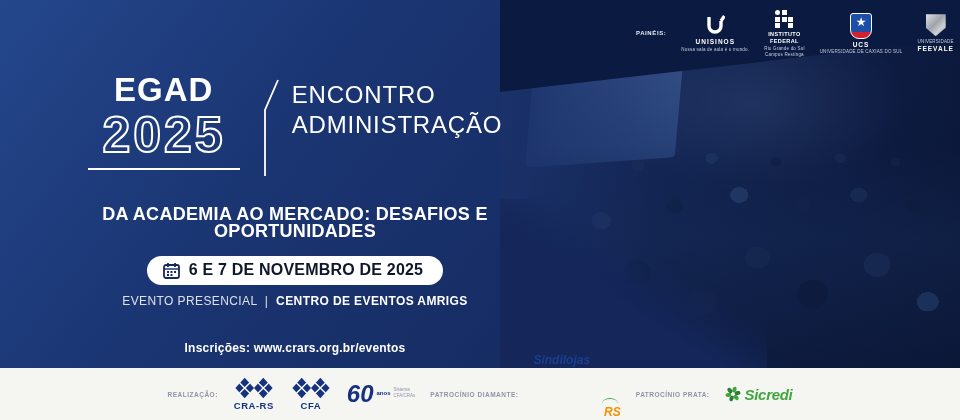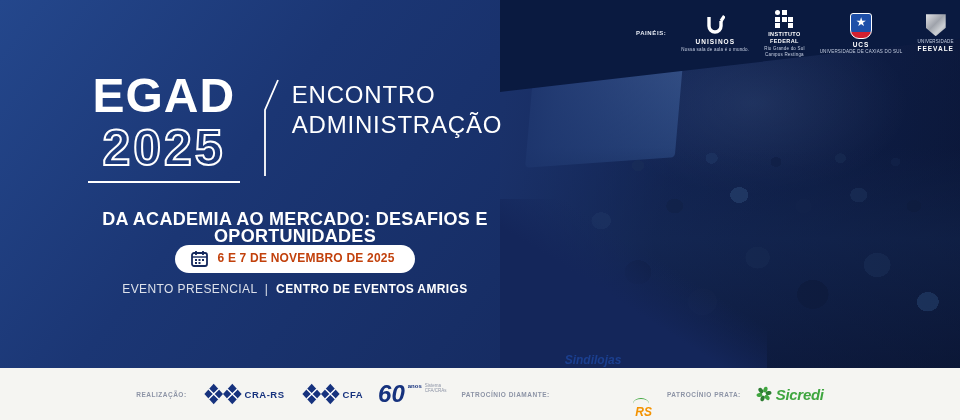--- a/index.html
+++ b/index.html
@@ -57,39 +57,39 @@
     background:linear-gradient(to bottom,#1e4fa8 0%,#1e4fa8 74%,#d22030 74%,#d22030 100%);
     display:flex;align-items:flex-start;justify-content:center;margin-bottom:1px;}
   .ucs-star{font-size:12px;line-height:16px;color:#fff;}
   .feevale-shield{width:20px;height:22px;margin-bottom:2px;
     background:linear-gradient(135deg,#e2e3e6 0%,#9fa3ab 45%,#cdd0d4 70%,#8d9199 100%);
     clip-path:polygon(0 0,100% 0,100% 62%,50% 100%,0 62%);}
   
   .hero{position:absolute;left:85px;top:76px;width:420px;text-align:center;z-index:4;}
   .title-row{display:flex;justify-content:center;align-items:flex-start;gap:12px;}
   .egad-lockup{display:flex;flex-direction:column;align-items:center;border-bottom:2px solid #fff;padding-bottom:8px;}
-  .egad-acronym{font-size:48px;font-weight:bold;letter-spacing:1px;line-height:.85;}
+  .egad-acronym{font-size:33px;font-weight:bold;letter-spacing:1px;line-height:.85;}
   .egad-year-svg{display:block;margin-top:2px;}
   .title-sep{display:block;margin-top:2px;}
   .event-name{text-align:left;font-size:24px;line-height:30px;letter-spacing:.8px;padding-top:4px;font-weight:400;}
   .subtitle{margin-top:28px;font-size:18px;font-weight:bold;line-height:17px;letter-spacing:.3px;}
-  .date-pill{display:inline-flex;align-items:center;gap:9px;background:#fff;color:#c2410c;
-    border-radius:20px;padding:5px 20px 6px 16px;font-size:12px;font-weight:bold;letter-spacing:.2px;}
+  .date-pill{display:inline-flex;align-items:center;gap:9px;margin-top:16px;background:#fff;color:#0f172a;
+    border-radius:20px;padding:5px 20px 6px 16px;font-size:16px;font-weight:bold;letter-spacing:.2px;}
   .venue-line{margin-top:9px;font-size:12px;letter-spacing:.4px;}
   .venue-presencial{color:rgba(255,255,255,.85);font-weight:400;}
   .venue-div{color:rgba(255,255,255,.85);padding:0 4px;}
   .venue-name{font-weight:bold;}
   .registration{margin-top:33px;font-size:12px;font-weight:bold;letter-spacing:.2px;}
   
   .footer{position:absolute;left:0;right:0;bottom:0;height:52px;background:#f5f5f2;
     display:flex;align-items:center;justify-content:center;gap:15px;z-index:6;color:#16327e;}
   .foot-label{font-size:6.5px;letter-spacing:.5px;color:#8d94a6;font-weight:bold;}
-  .foot-lockup{display:flex;flex-direction:row;align-items:center;gap:1px;}
+  .foot-lockup{display:flex;flex-direction:column;align-items:center;gap:1px;}
   .foot-name{font-size:9.5px;font-weight:bold;letter-spacing:.5px;color:#16327e;}
-  .sixty{display:flex;align-items:flex-start;gap:3px;}
+  .sixty{display:flex;align-items:center;gap:3px;}
   .sixty-num{font-size:24px;font-weight:bold;font-style:italic;color:#16327e;line-height:22px;}
   .sixty-anos{font-size:6px;font-weight:bold;color:#16327e;margin-bottom:2px;}
   .sixty-small{display:flex;flex-direction:column;font-size:4.5px;color:#8d94a6;line-height:1.2;margin-bottom:3px;text-align:left;}
   .sindilojas{display:flex;flex-direction:column;align-items:flex-start;line-height:1.1;}
   .sindi-top{display:flex;align-items:flex-start;gap:14px;font-style:italic;}
   .sindi-name{font-size:12px;font-weight:bold;color:#1b3f8f;}
   .sindi-rs-wrap{position:relative;display:inline-block;margin-top:48px;}
   .sindi-swoosh{position:absolute;top:-4px;left:-2px;width:16px;height:7px;border-top:1.6px solid #3fa63f;border-radius:50%/70% 70% 0 0;}
   .sindi-rs{font-size:12px;font-weight:bold;color:#f39200;}
   .sindi-city{font-size:6.5px;font-weight:bold;color:#f39200;margin-top:1px;}
@@ -194,20 +194,21 @@
         <span>6 E 7 DE NOVEMBRO DE 2025</span>
       </div>
     </div>
 
     <div class="venue-line">
       <span class="venue-presencial">EVENTO PRESENCIAL</span>
       <span class="venue-div">|</span>
       <span class="venue-name">CENTRO DE EVENTOS AMRIGS</span>
     </div>
 
+    <div class="registration">Inscrições: www.crars.org.br/eventos</div>
   </div>
 
   <div class="footer">
     <span class="foot-label">REALIZAÇÃO:</span>
 
     <div class="foot-lockup">
       <svg width="42" height="22" viewBox="0 0 46 26">
         <path d="M12 1 L23 13 L12 25 L1 13 Z" fill="#16327e"></path>
         <path d="M34 1 L45 13 L34 25 L23 13 Z" fill="#16327e"></path>
         <path d="M6 7 L18 19 M18 7 L6 19" stroke="#fff" stroke-width="1.6"></path>

